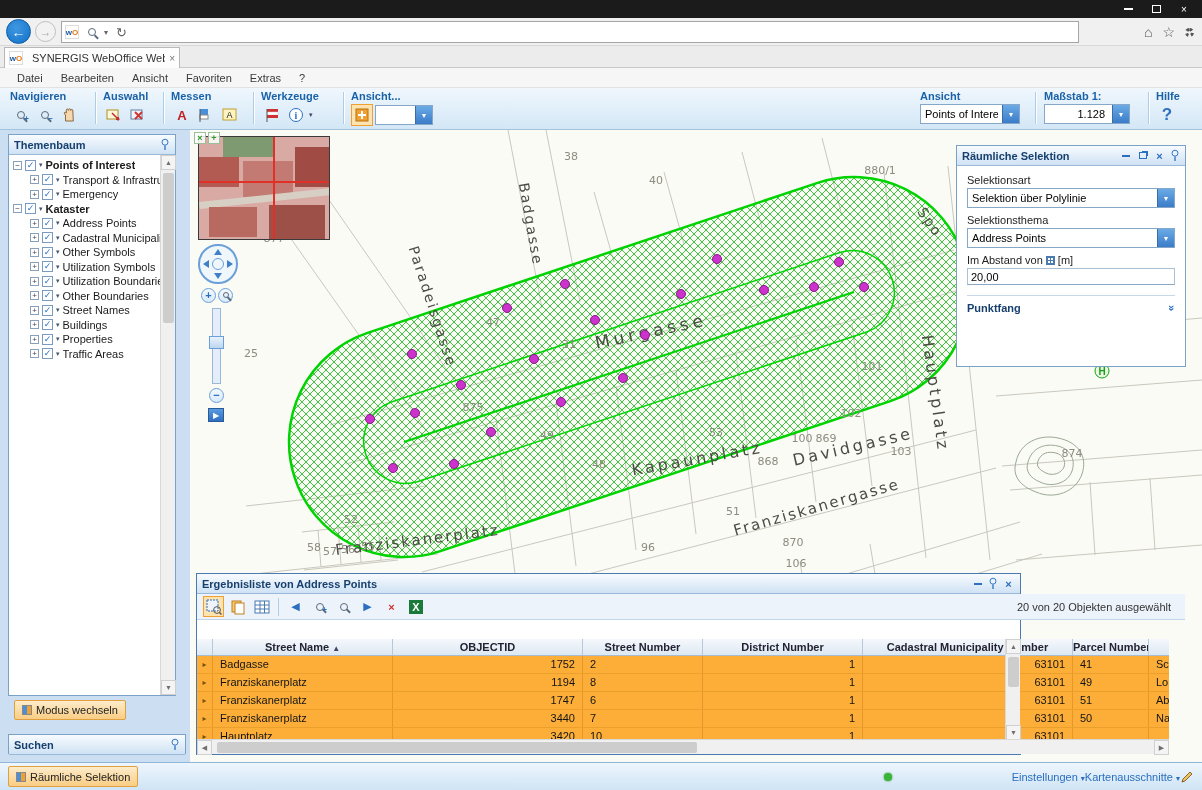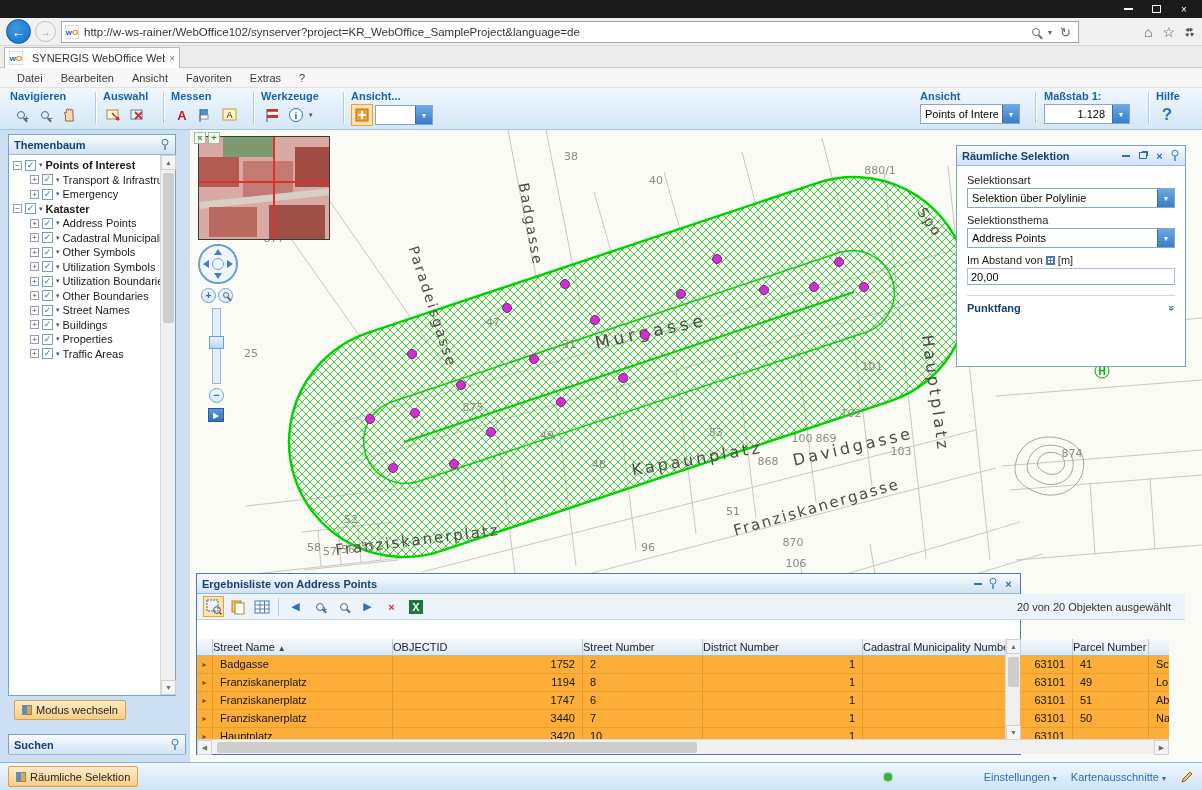--- a/index.html
+++ b/index.html
@@ -117,29 +117,29 @@
   .res-toolbar { position:absolute; left:0; top:20px; width:988px; height:26px; background:#edf3fa; border-bottom:1px solid #c2d6ea; display:flex; align-items:center; padding-left:6px; gap:3px; }
   .rti { width:21px; height:21px; display:flex; align-items:center; justify-content:center; border:1px solid transparent; font-size:11px; position:relative; }
   .rti.pressed { background:#fde3b0; border:1px solid #f0a030; }
   .rsep { width:1px; height:18px; background:#b8cce0; margin:0 3px; }
   .res-status { margin-left:auto; margin-right:14px; color:#333; }
   .res-tabs { position:absolute; left:0; top:46px; width:988px; height:19px; background:#d8e4f0; border-bottom:1px solid #9ab4cc; display:flex; align-items:flex-end; padding-left:4px; gap:2px; }
   .rtab { height:18px; padding:0 8px; display:flex; align-items:center; border:1px solid #9ab4cc; border-bottom:none; background:linear-gradient(#e6eef6,#cfdce9); color:#223; }
   .rtab.active { background:#fff; font-weight:bold; }
   .res-table { position:absolute; left:0; top:65px; width:972px; height:101px; overflow:hidden; background:#fff; }
   .hrow { height:17px; white-space:nowrap; background:linear-gradient(#f5f8fc,#dde8f3); border-bottom:1px solid #a8bcd0; }
-  .hcell { display:inline-block; height:16px; line-height:16px; font-weight:normal; color:#223; border-right:1px solid #b8c8da; overflow:hidden; vertical-align:top; }
+  .hcell { display:inline-block; height:16px; line-height:16px; text-align:center; font-weight:bold; color:#223; border-right:1px solid #b8c8da; overflow:hidden; vertical-align:top; }
   .sort { color:#446; font-size:8px; margin-left:3px; }
   .trow { height:18px; white-space:nowrap; background:#fcae38; border-bottom:1px solid #eca02c; }
   .tcell { display:inline-block; height:17px; line-height:17px; padding:0 7px; color:#151515; border-right:1px solid rgba(190,110,10,.35); overflow:hidden; vertical-align:top; }
   .tcell.marker { padding:0; text-align:center; color:#7a5210; font-size:8px; }
 
   
   .statusbar { position:absolute; left:0; top:762px; width:1202px; height:28px; background:linear-gradient(#eef6fd,#cfe4f5); border-top:1px solid #8fb6d8; display:flex; align-items:center; padding:0 8px; }
-  .sb-right { margin-left:auto; display:flex; align-items:center; gap:14px; color:#2a6fc0; }
+  .sb-right { margin-left:auto; display:flex; align-items:center; gap:0; color:#2a6fc0; }
   .sb-caret { font-size:8px; color:#2a6fc0; }
   .green-dot { position:absolute; left:884px; top:10px; width:8px; height:8px; border-radius:50%; background:#3ab53a; box-shadow:0 0 2px #2a8a2a; }
 </style>
 </head>
 <body>
 
 <div class="titlebar">
   <div class="win-btns">
     <div class="win-btn">
         <span class="win-min-glyph"></span>
@@ -158,21 +158,20 @@
       <span>←</span>
     </div>
   <div class="nav-fwd">
       <span>→</span>
     </div>
   <div class="url-box">
     <span class="favicon">
         <span class="fav-w">w</span>
         <span class="fav-o">O</span>
       </span>
-    <span class="url-text">http://w-ws-rainer/WebOffice102/synserver?project=KR_WebOffice_SampleProject&amp;language=de</span>
     <span class="url-icons">
       <span class="mag"></span>
       <span style="font-size:8px;">▾</span>
       <span style="font-size:13px;">↻</span>
     </span>
   </div>
   <div class="browser-icons">
     <span>⌂</span>
     <span>☆</span>
     <span class="gear-glyph"></span>

